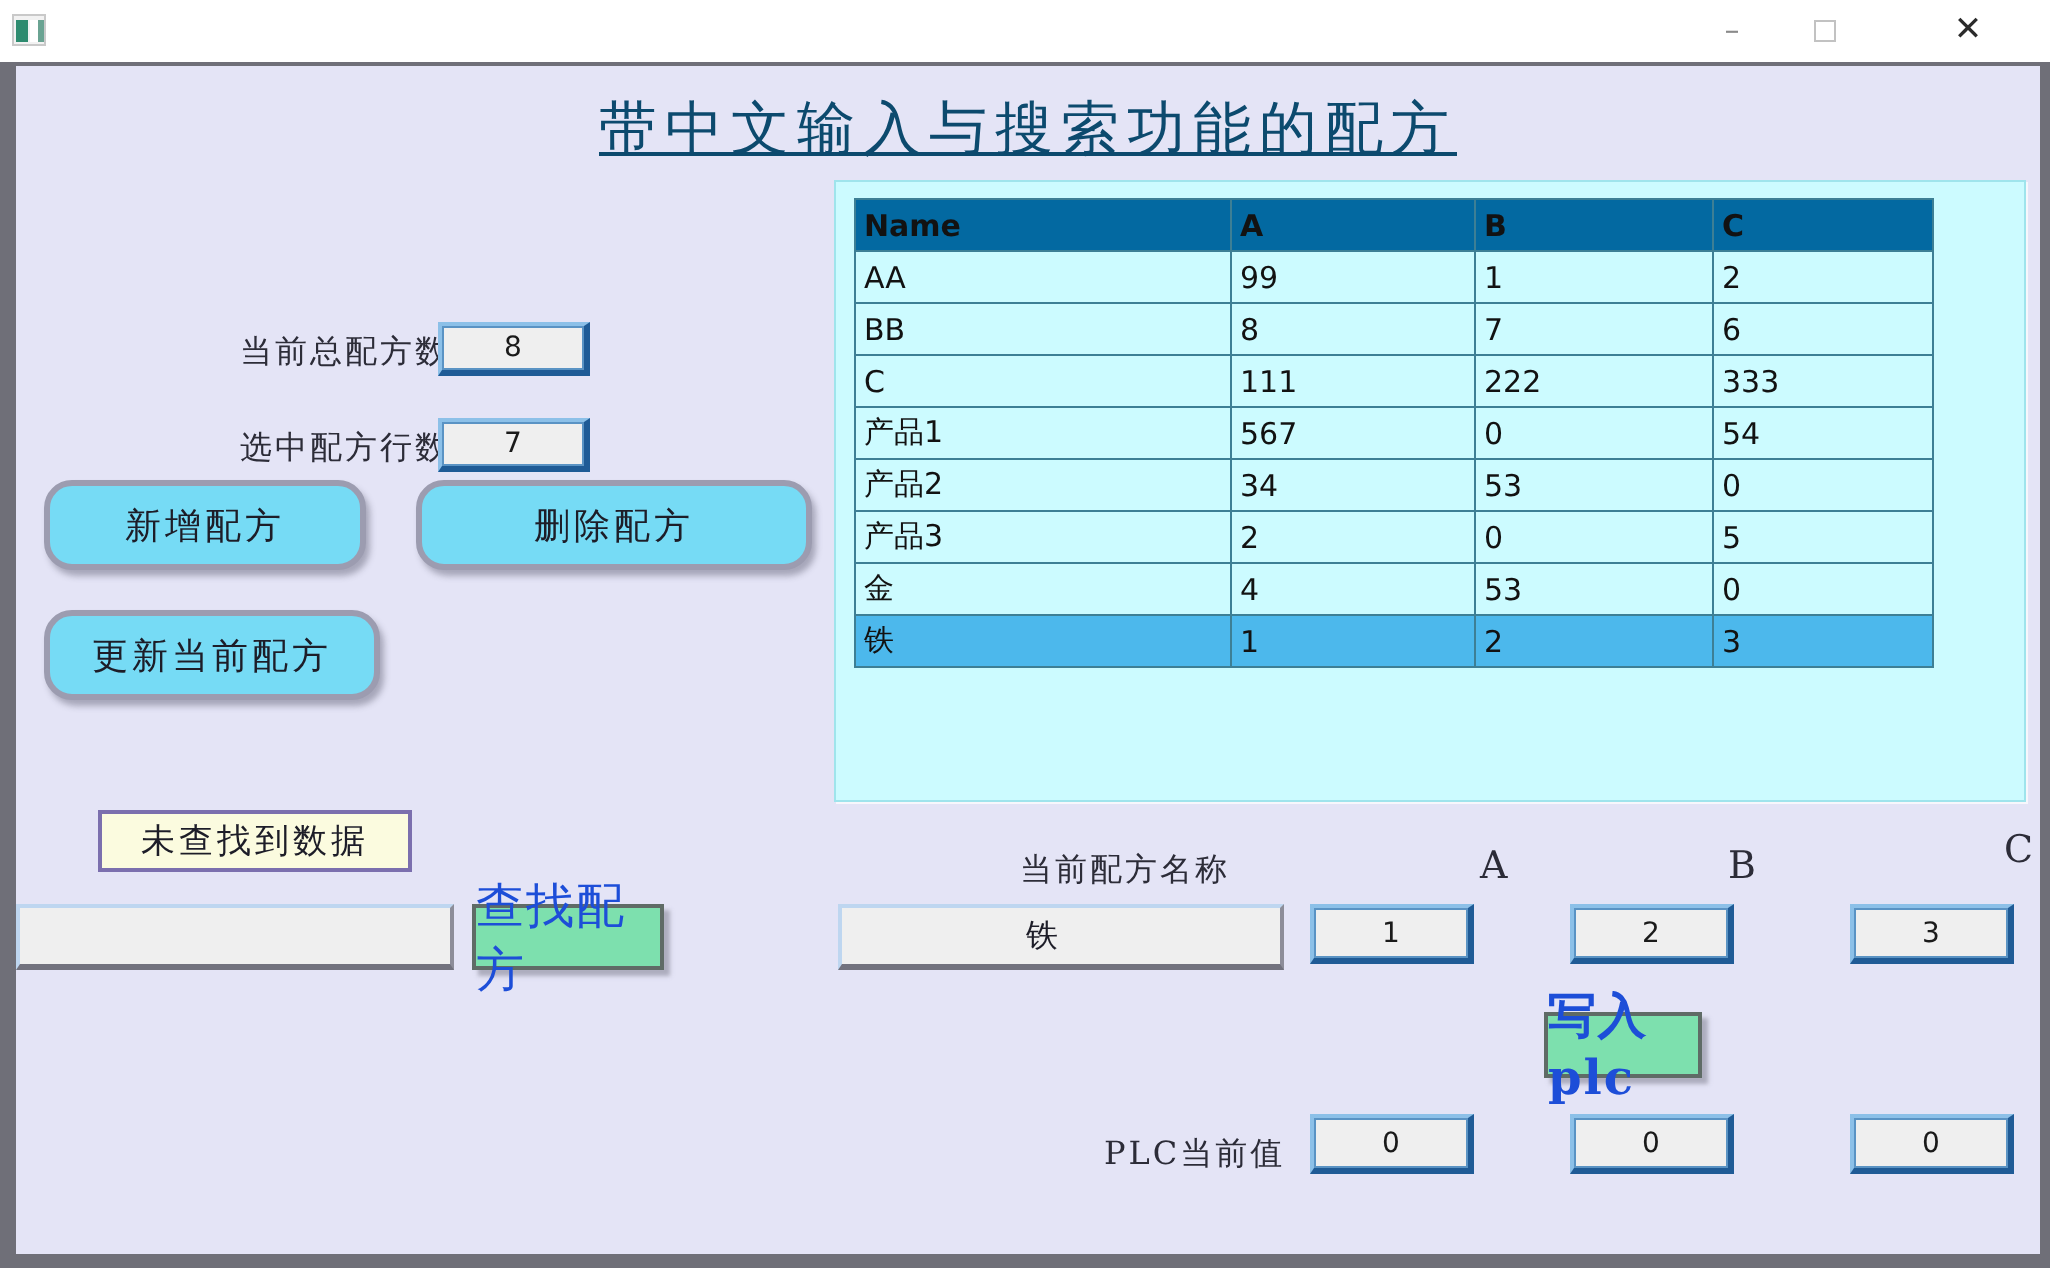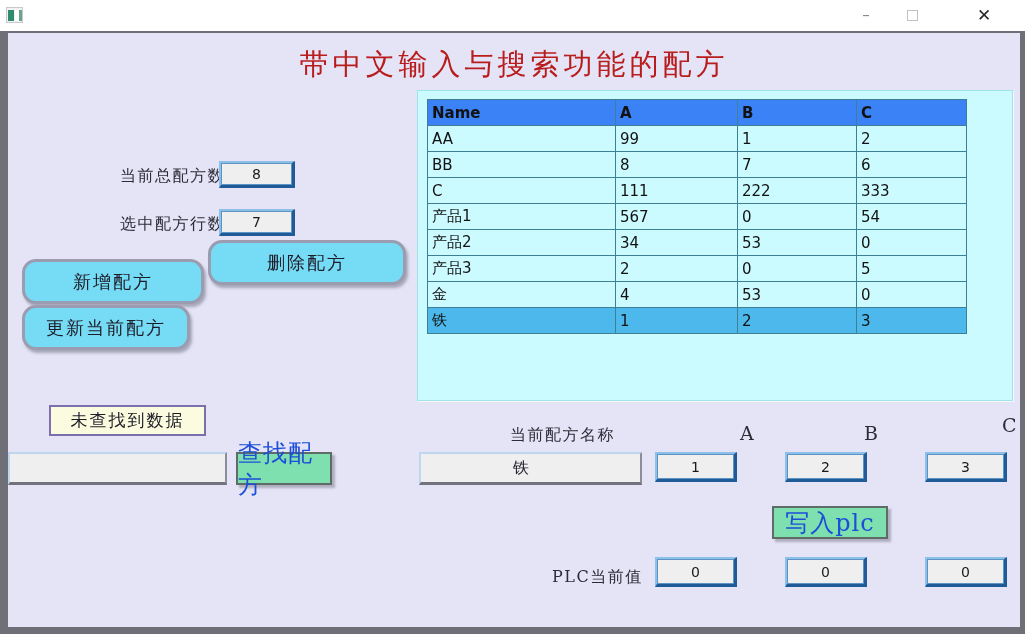--- a/index.html
+++ b/index.html
@@ -78,22 +78,23 @@
 
   
   .page-title {
     position: absolute;
     left: 0; top: 12px;
     width: 1012px;
     text-align: center;
     font-family: "DejaVu Serif", "Liberation Serif", serif;
     font-size: 29px;
     letter-spacing: 4px;
-    color: #b91c1c;
+    color: #0c4a6e;
     white-space: nowrap;
+    text-decoration: underline;
   }
 
   
   .lbl {
     position: absolute;
     font-family: "DejaVu Serif", "Liberation Serif", serif;
     font-size: 16px;
     letter-spacing: 1.5px;
     color: #2c2c38;
     white-space: nowrap;
@@ -211,21 +212,21 @@
     height: 25px;
     padding: 0 0 0 4px;
     font-size: 15px;
     font-weight: normal;
     text-align: left;
     color: #121212;
     overflow: hidden;
     white-space: nowrap;
   }
   table.grid th {
-    background: #3b82f6;
+    background: #0369a1;
     font-weight: bold;
   }
   table.grid td { background: #ccfbff; }
   table.grid tr.selected td { background: #4cb8ec; }
   table.grid col.c-name { width: 188px; }
   table.grid col.c-a { width: 122px; }
   table.grid col.c-b { width: 119px; }
   table.grid col.c-c { width: 110px; }
 </style>
 </head>
@@ -250,42 +251,42 @@
     <div class="client">
 
       <div class="page-title">带中文输入与搜索功能的配方</div>
 
       <div class="lbl" style="left:68px; top:133px;">当前总配方数</div>
       <div class="valbox" style="left:211px; top:128px; width:76px; height:27px;">8</div>
 
       <div class="lbl" style="left:68px; top:181px;">选中配方行数</div>
       <div class="valbox" style="left:211px; top:176px; width:76px; height:27px;">7</div>
 
-      <div class="btn-cyan" style="left:14px; top:207px; width:182px; height:45px;margin-top:19px;">新增配方</div>
+      <div class="btn-cyan" style="left:14px; top:207px; width:161px; height:45px;">新增配方</div>
       <div class="btn-cyan" style="left:200px; top:207px; width:198px; height:45px;">删除配方</div>
       <div class="btn-cyan" style="left:14px; top:272px; width:168px; height:45px;">更新当前配方</div>
 
       <div class="status-box" style="left:41px; top:372px; width:157px; height:31px;">未查找到数据</div>
 
       <input class="textfield" type="text" style="left: 0px; top: 419px; width: 219px; height: 33px;" placeholder="">
 
       <div class="btn-green" style="left:228px; top:419px; width:96px; height:33px;">查找配方</div>
 
       <div class="lbl" style="left:458px; top:392px;">当前配方名称</div>
       <input class="textfield indent" type="text" style="left: 411px; top: 419px; width: 223px; height: 33px;" value="铁">
 
       <div class="lbl" style="left:688px; top:389px; font-size:19px; letter-spacing:0;">A</div>
       <div class="lbl" style="left:812px; top:389px; font-size:19px; letter-spacing:0;">B</div>
       <div class="lbl" style="left:950px; top:381px; font-size:19px; letter-spacing:0;">C</div>
 
       <div class="valbox" style="left:647px; top:419px; width:82px; height:30px;">1</div>
       <div class="valbox" style="left:777px; top:419px; width:82px; height:30px;">2</div>
       <div class="valbox" style="left:917px; top:419px; width:82px; height:30px;">3</div>
 
-      <div class="btn-green" style="left:764px; top:473px; width:116px; height:33px;">写入plc</div>
+      <div class="btn-green" style="left:764px; top:473px; width:79px; height:33px;font-weight:bold;">写入plc</div>
 
       <div class="lbl" style="left:500px; top:534px;">PLC当前值</div>
 
       <div class="valbox" style="left:647px; top:524px; width:82px; height:30px;">0</div>
       <div class="valbox" style="left:777px; top:524px; width:82px; height:30px;">0</div>
       <div class="valbox" style="left:917px; top:524px; width:82px; height:30px;">0</div>
 
       <div class="table-panel">
         <table class="grid">
           <colgroup>

